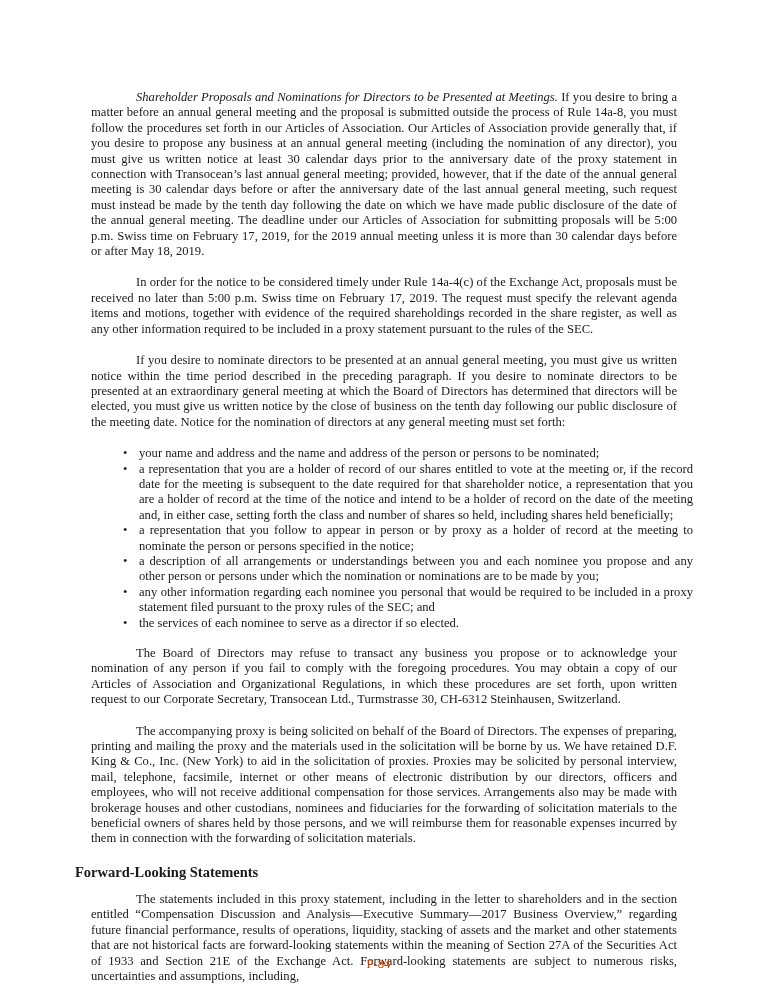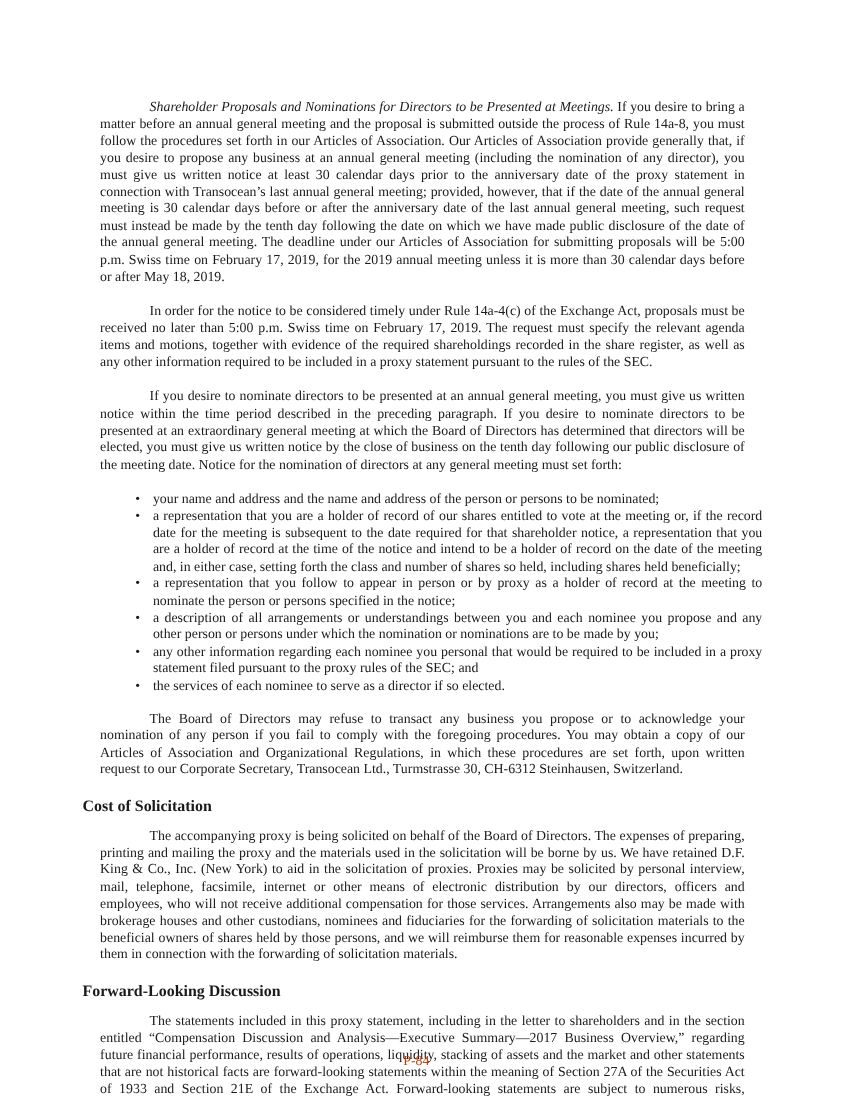--- a/index.html
+++ b/index.html
@@ -65,21 +65,20 @@
     <li><span class="dot">•</span><span>your name and address and the name and address of the person or persons to be nominated;</span></li>
     <li><span class="dot">•</span><span>a representation that you are a holder of record of our shares entitled to vote at the meeting or, if the record date for the meeting is subsequent to the date required for that shareholder notice, a representation that you are a holder of record at the time of the notice and intend to be a holder of record on the date of the meeting and, in either case, setting forth the class and number of shares so held, including shares held beneficially;</span></li>
     <li><span class="dot">•</span><span>a representation that you follow to appear in person or by proxy as a holder of record at the meeting to nominate the person or persons specified in the notice;</span></li>
     <li><span class="dot">•</span><span>a description of all arrangements or understandings between you and each nominee you propose and any other person or persons under which the nomination or nominations are to be made by you;</span></li>
     <li><span class="dot">•</span><span>any other information regarding each nominee you personal that would be required to be included in a proxy statement filed pursuant to the proxy rules of the SEC; and</span></li>
     <li><span class="dot">•</span><span>the services of each nominee to serve as a director if so elected.</span></li>
   </ul>
 
   <p class="gap">The Board of Directors may refuse to transact any business you propose or to acknowledge your nomination of any person if you fail to comply with the foregoing procedures. You may obtain a copy of our Articles of Association and Organizational Regulations, in which these procedures are set forth, upon written request to our Corporate Secretary, Transocean Ltd., Turmstrasse 30, CH-6312 Steinhausen, Switzerland.</p>
 
-  <h2>Cost of Solicitation</h2>
   <p>The accompanying proxy is being solicited on behalf of the Board of Directors. The expenses of preparing, printing and mailing the proxy and the materials used in the solicitation will be borne by us. We have retained D.F. King &amp; Co., Inc. (New York) to aid in the solicitation of proxies. Proxies may be solicited by personal interview, mail, telephone, facsimile, internet or other means of electronic distribution by our directors, officers and employees, who will not receive additional compensation for those services. Arrangements also may be made with brokerage houses and other custodians, nominees and fiduciaries for the forwarding of solicitation materials to the beneficial owners of shares held by those persons, and we will reimburse them for reasonable expenses incurred by them in connection with the forwarding of solicitation materials.</p>
 
-  <h2>Forward-Looking Discussion</h2>
+  <h2>Forward-Looking Statements</h2>
   <p>The statements included in this proxy statement, including in the letter to shareholders and in the section entitled “Compensation Discussion and Analysis—Executive Summary—2017 Business Overview,” regarding future financial performance, results of operations, liquidity, stacking of assets and the market and other statements that are not historical facts are forward-looking statements within the meaning of Section 27A of the Securities Act of 1933 and Section 21E of the Exchange Act. Forward-looking statements are subject to numerous risks, uncertainties and assumptions, including,</p>
 
 </div>
 
 <div class="footer">P-84</div>
 
 </body></html>

